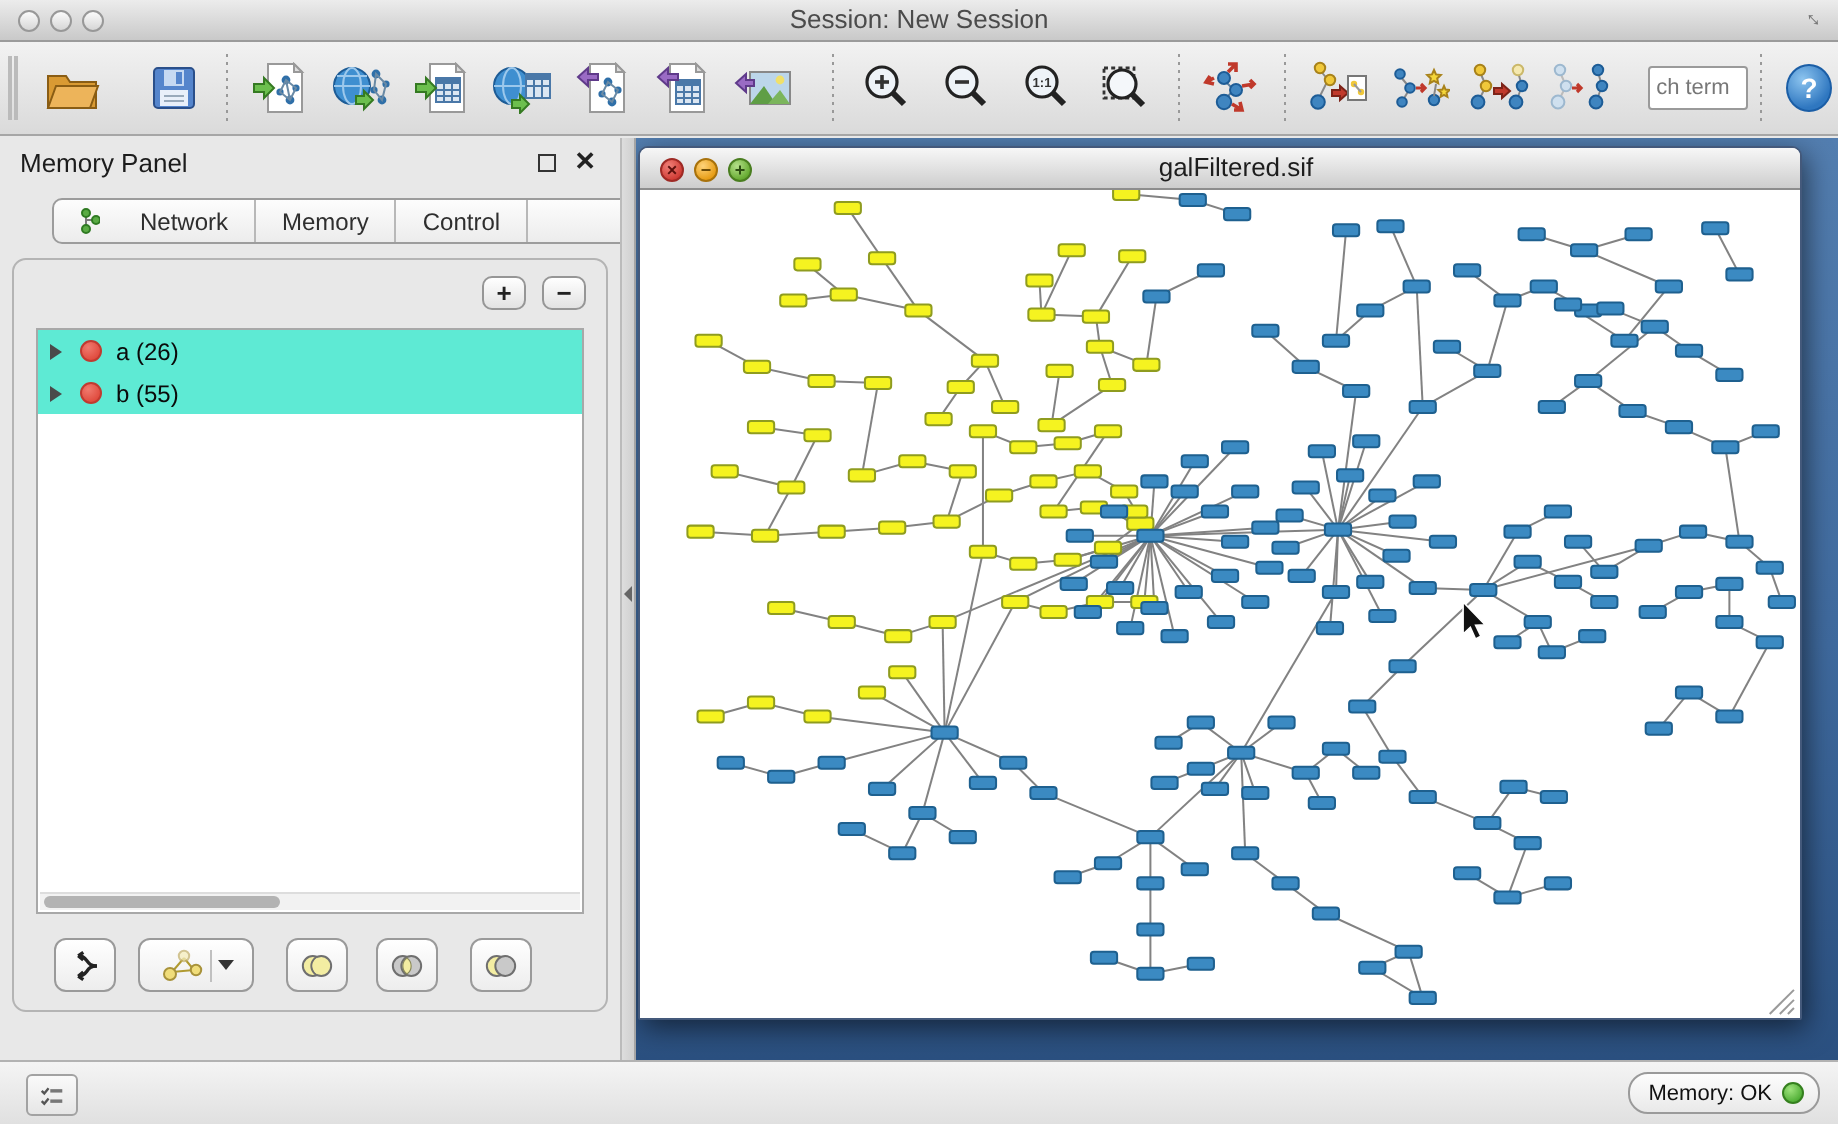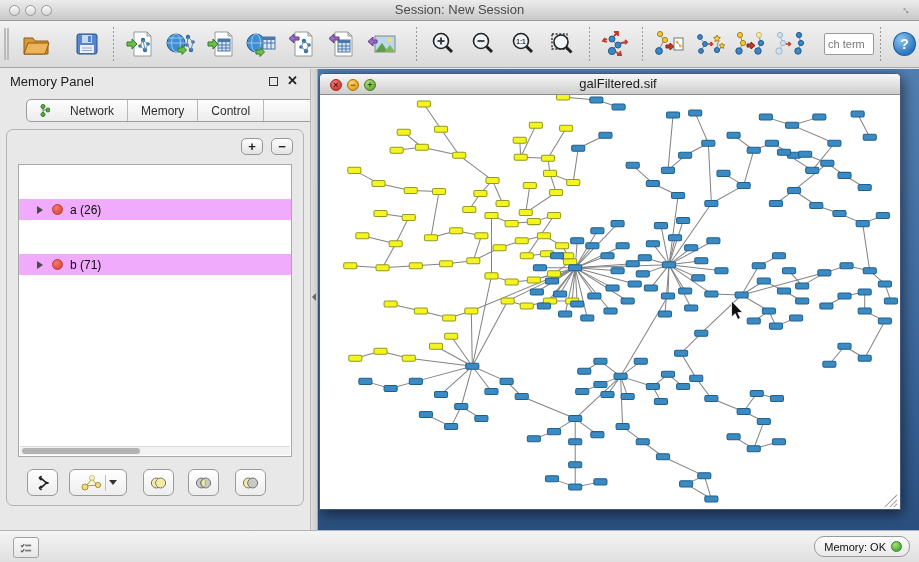--- a/index.html
+++ b/index.html
@@ -29,21 +29,21 @@
   .cp-title{position:absolute;left:10px;top:5px;font-size:13px;color:#1c1c1c;}
   .cp-float{position:absolute;right:32px;top:8px;width:9px;height:9px;border:1.5px solid #333;}
   .cp-close{position:absolute;right:12px;top:4px;font-size:13px;font-weight:bold;color:#222;}
   .cp-tabs{position:absolute;top:30px;left:26px;display:inline-flex;height:23px;border:1px solid #9c9c9c;border-radius:5px;background:linear-gradient(#fdfdfd,#ececec);overflow:hidden;}
   .cp-tab{display:flex;align-items:center;gap:20px;padding:0 13px;font-size:12px;color:#2e2e2e;border-right:1px solid #b8b8b8;}
   .cp-tab:last-child{border-right:none;margin-top:32px;}
   .cp-tab.active{background:linear-gradient(#9b9b9b,#848484);color:#fff;border-radius:4px;}
   .cp-panel{position:absolute;top:60px;left:6px;right:6px;bottom:24px;border:1px solid #b4b4b4;border-radius:7px;background:#e8e8e8;}
   .pm-btn{position:absolute;top:8px;width:22px;height:17px;border:1px solid #969696;border-radius:5px;background:linear-gradient(#ffffff,#e2e2e2);font-size:13px;font-weight:bold;color:#222;line-height:14px;text-align:center;}
   .cp-list{position:absolute;top:34px;left:11px;right:11px;bottom:48px;background:#fff;border:1px solid #a8a8a8;}
-  .set-row{display:flex;align-items:center;height:21px;background:#f0abfc;padding-left:18px;margin-top:34px;}
+  .set-row{display:flex;align-items:center;height:21px;background:#5eead4;padding-left:6px;}
   .tri{width:0;height:0;border-left:6px solid #4a4a4a;border-top:4px solid transparent;border-bottom:4px solid transparent;margin-right:9px;}
   .red-dot{width:11px;height:11px;border-radius:50%;background:radial-gradient(circle at 35% 30%,#f07a6e,#e04b3e 75%);border:1px solid #c03a30;margin-right:7px;}
   .set-label{font-size:12px;color:#0a0a0a;}
   .hscroll{position:absolute;left:1px;right:1px;bottom:1px;height:9px;background:#f2f2f2;border-top:1px solid #ddd;}
   .hthumb{position:absolute;left:2px;top:1px;width:118px;height:6px;border-radius:3px;background:#b3b3b3;}
   .cp-buttons{position:absolute;left:20px;bottom:9px;display:flex;align-items:center;}
   .cpb{height:27px;border:1px solid #9a9a9a;border-radius:6px;background:linear-gradient(#ffffff,#ededed);display:flex;align-items:center;justify-content:center;}
   .cpb.small{width:31px;}
   .cpb.combo{width:58px;margin-left:11px;}
   .combo-sep{width:1px;height:16px;background:#c0c0c0;margin:0 3px;}
@@ -347,21 +347,21 @@
 
         <div class="cp-list">
           <div class="set-row">
             <span class="tri"></span>
             <span class="red-dot"></span>
             <span class="set-label">a (26)</span>
           </div>
           <div class="set-row">
             <span class="tri"></span>
             <span class="red-dot"></span>
-            <span class="set-label">b (71)</span>
+            <span class="set-label">b (55)</span>
           </div>
           <div class="hscroll">
             <div class="hthumb"></div>
           </div>
         </div>
 
         <div class="cp-buttons">
           <button class="cpb small">
             <svg width="20" height="20" viewBox="0 0 20 20">
               <path d="M17 10 C10 10 12 4 6 4 M6 4 l3 -2 M6 4 l3 2.5" fill="none" stroke="#222" stroke-width="2"></path>

